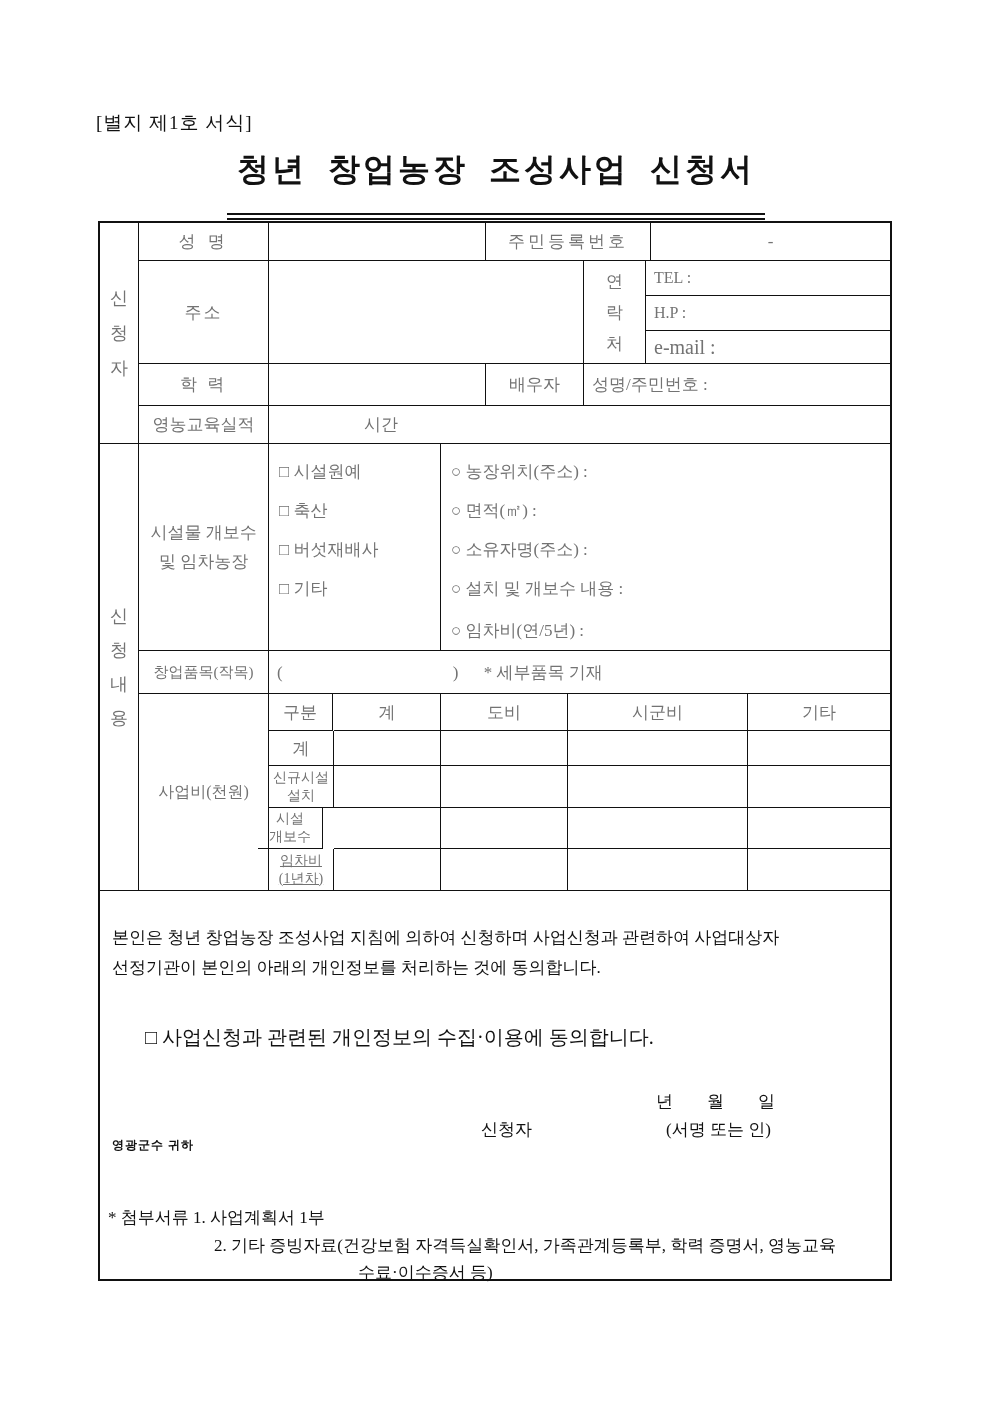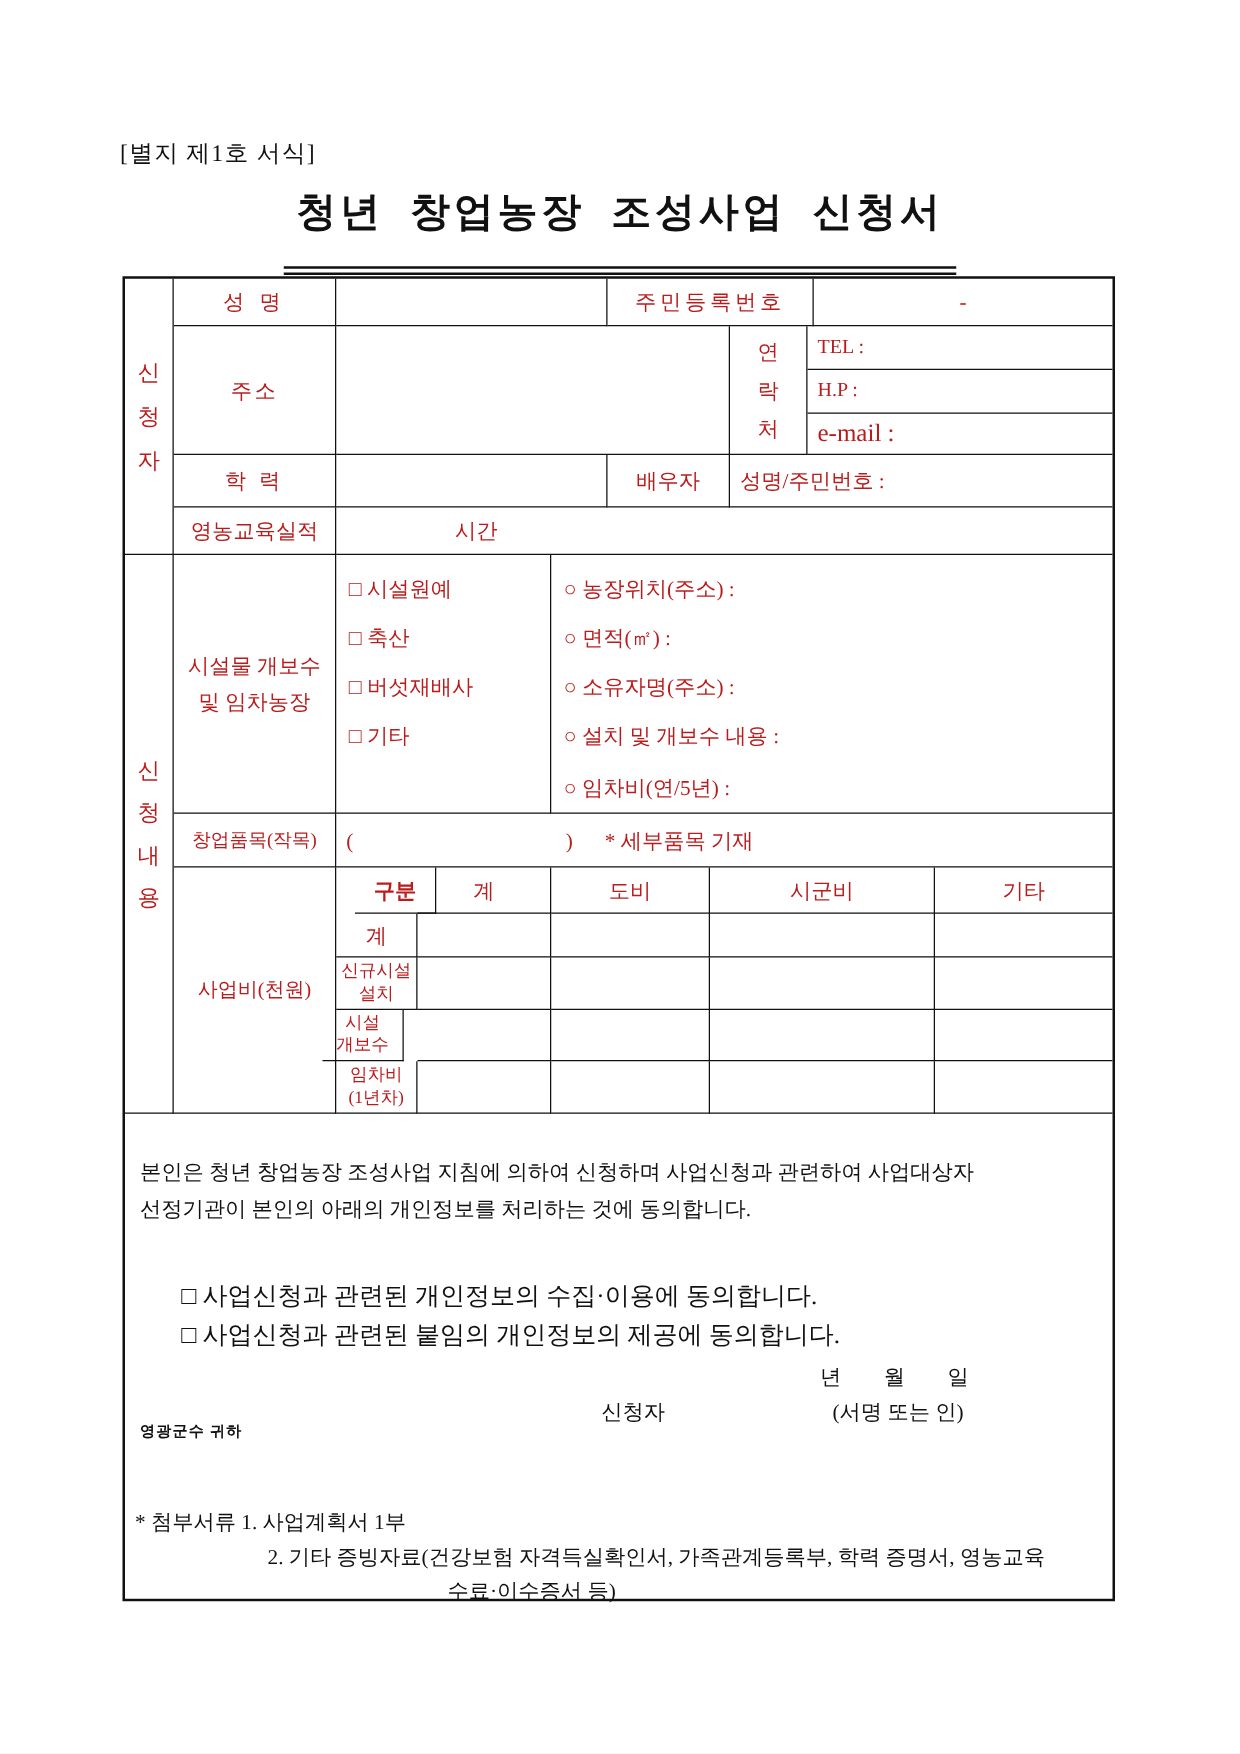--- a/index.html
+++ b/index.html
@@ -1,19 +1,19 @@
 <!DOCTYPE html>
 <html><head>
 <meta charset="utf-8">
 <style>
   html,body{margin:0;padding:0;background:#e8e8e8;}
   .page{position:relative;width:992px;height:1403px;background:#ffffff;margin:0 auto;
         font-family:"Liberation Serif","DejaVu Serif",serif;color:#111;overflow:hidden;}
   .abs{position:absolute;box-sizing:border-box;margin-top:29px;}
-  .cell{position:absolute;box-sizing:border-box;font-size:17px;color:#b91c1c;}
+  .cell{position:absolute;box-sizing:border-box;font-size:17px;color:#737373;}
   .br{border-right:1px solid #111;}
   .bb{border-bottom:1px solid #111;}
   .lbl{display:flex;align-items:center;justify-content:center;text-align:center;}
   .vleft{display:flex;align-items:center;padding-left:8px;}
   .stack{white-space:pre-line;}
   .pre{white-space:pre;}
   .form-note{position:absolute;left:96px;top:110px;font-size:19px;letter-spacing:1px;}
   .title-wrap{position:absolute;left:0;top:148px;width:992px;text-align:center;}
   .title{display:inline-block;font-size:32px;font-weight:bold;letter-spacing:3px;word-spacing:10px;
          padding:0 10px 21px 10px;border-bottom:7px double #111;}
@@ -84,21 +84,21 @@
       <div class="chkline">○ 소유자명(주소) :</div>
       <div class="chkline">○ 설치 및 개보수 내용 :</div>
       <div class="abs" style="left:10px;bottom:8px;">○ 임차비(연/5년) :</div>
     </div>
 
     <div class="cell br bb lbl" style="left:39px;top:428px;width:130px;height:43px;font-size:15px;">창업품목(작목)</div>
     <div class="cell br bb lbl" style="left:39px;top:471px;width:130px;height:197px;font-size:16px;">사업비(천원)</div>
 
     <div class="cell bb vleft pre" style="left:169px;top:428px;width:621px;height:43px;">(                                        )      * 세부품목 기재</div>
 
-    <div class="cell br bb lbl" style="left:184px;top:471px;width:65px;height:37px;font-weight:bold;">구분</div>
+    <div class="cell br bb lbl" style="left:168px;top:471px;width:65px;height:37px;">구분</div>
     <div class="cell br bb lbl" style="left:234px;top:471px;width:107px;height:37px;">계</div>
     <div class="cell br bb lbl" style="left:341px;top:471px;width:127px;height:37px;">도비</div>
     <div class="cell br bb lbl" style="left:468px;top:471px;width:180px;height:37px;">시군비</div>
     <div class="cell bb lbl" style="left:648px;top:471px;width:142px;height:37px;">기타</div>
 
     <div class="cell br bb lbl" style="left:169px;top:508px;width:65px;height:35px;">계</div>
     <div class="cell br bb" style="left:234px;top:508px;width:107px;height:35px;"></div>
     <div class="cell br bb" style="left:341px;top:508px;width:127px;height:35px;"></div>
     <div class="cell br bb" style="left:468px;top:508px;width:180px;height:35px;"></div>
     <div class="cell bb" style="left:648px;top:508px;width:142px;height:35px;"></div>
@@ -110,33 +110,32 @@
     <div class="cell br bb" style="left:468px;top:543px;width:180px;height:42px;"></div>
     <div class="cell bb" style="left:648px;top:543px;width:142px;height:42px;"></div>
 
     <div class="cell br bb lbl stack rowlabel-sm" style="left:158px;top:585px;width:65px;height:41px;">시설
 개보수</div>
     <div class="cell br bb" style="left:234px;top:585px;width:107px;height:41px;"></div>
     <div class="cell br bb" style="left:341px;top:585px;width:127px;height:41px;"></div>
     <div class="cell br bb" style="left:468px;top:585px;width:180px;height:41px;"></div>
     <div class="cell bb" style="left:648px;top:585px;width:142px;height:41px;"></div>
 
-    <div class="cell br bb lbl stack rowlabel-sm" style="left:169px;top:626px;width:65px;height:42px;">임차비
+    <div class="cell br bb lbl stack rowlabel-sm" style="left:169px;top:626px;width:65px;height:42px;text-decoration:underline;">임차비
 (1년차)</div>
     <div class="cell br bb" style="left:234px;top:626px;width:107px;height:42px;"></div>
     <div class="cell br bb" style="left:341px;top:626px;width:127px;height:42px;"></div>
     <div class="cell br bb" style="left:468px;top:626px;width:180px;height:42px;"></div>
     <div class="cell bb" style="left:648px;top:626px;width:142px;height:42px;"></div>
 
     <div class="consent-par">  본인은 청년 창업농장 조성사업 지침에 의하여 신청하며 사업신청과 관련하여 사업대상자
 선정기관이 본인의 아래의 개인정보를 처리하는 것에 동의합니다.</div>
 
     <div class="abs" style="left:45px;top:770px;">
       <div class="consent-item">□ 사업신청과 관련된 개인정보의 수집·이용에 동의합니다.</div>
-      <div class="consent-item">□ 사업신청과 관련된 붙임의 개인정보의 제공에 동의합니다.</div>
     </div>
 
     <div class="abs pre" style="left:556px;top:838px;font-size:17px;">년        월        일</div>
 
     <div class="abs" style="left:381px;top:866px;font-size:17px;">신청자</div>
     <div class="abs" style="left:566px;top:866px;font-size:17px;">(서명 또는 인)</div>
 
     <div class="abs bold" style="left:12px;top:885px;font-size:12px;letter-spacing:1px;font-family:Liberation Serif, serif;">영광군수 귀하</div>
 
     <div class="abs attach" style="left:8px;top:954px;">* 첨부서류 1. 사업계획서 1부</div>

